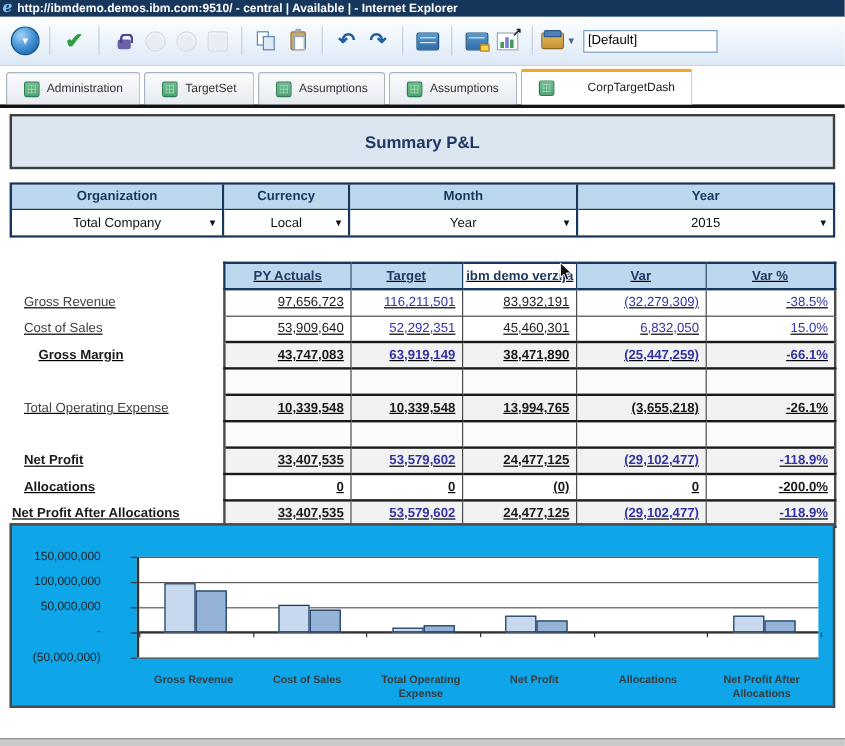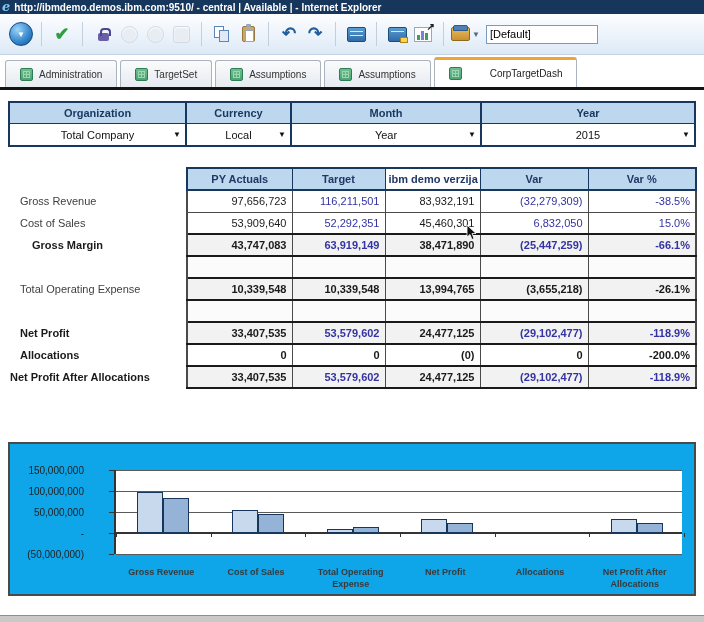--- a/index.html
+++ b/index.html
@@ -70,21 +70,21 @@
 
   .selector { display:flex; margin:11px 8px 0 8px; border:2px solid #17375e; }
   .sel-col { border-right:2px solid #17375e; } .sel-col:last-child { border-right:none; }
   .sel-head { height:21px; background:#bdd7ee; border-bottom:1px solid #17375e; display:flex;
         align-items:center; justify-content:center; font-size:11px; font-weight:bold; color:#17375e; }
   .sel-val { height:21px; background:#fff; display:flex; align-items:center; font-size:11px; color:#111;
         position:relative; justify-content:center; cursor:default;text-align:right; }
   .sel-val .caret { position:absolute; right:4px; font-size:8px; color:#111; }
 
   
-  .pnl-wrap { margin:20px 0 0 8px; }
+  .pnl-wrap { margin:20px 0 0 8px;text-decoration:underline; }
   table.pnl { border-collapse:collapse; table-layout:fixed; }
   .pnl td, .pnl th { font-size:11px; height:22px; overflow:hidden; white-space:nowrap; }
   .pnl .rowlabel { border:none; color:#3f3f3f; text-align:left; padding-left:12px; background:#fff; }
   .pnl .rowlabel.b { font-weight:bold; color:#1a1a1a; }
   .pnl .rowlabel.ind0 { padding-left:2px; } .pnl .rowlabel.ind2 { padding-left:24px; }
   .pnl th.hdr { background:#bdd7ee; color:#1f3864; border:1px solid #17375e; border-top-width:2px;
         border-bottom-width:2px; font-weight:bold; text-align:center; }
   .pnl th.hdr.plain { background:#fff; text-align:left; padding-left:3px; }
   .pnl td.cell { border:1px solid #4a4a4a; text-align:right; padding-right:5px; color:#1a1a1a; background:#fff; }
   .pnl td.cell.blue { color:#3333a3; }
@@ -204,20 +204,23 @@
   </div>
   <div class="tab active">
     <span class="grid-icon"></span>
     <span>CorpTargetDash</span>
   </div>
 </div>
 <div class="tab-divider"></div>
 
 <div class="content">
 
+  <div class="title-band">
+    <span>Summary P&amp;L</span>
+  </div>
 
   <div class="selector">
     <div class="sel-col" style="width:177px;">
       <div class="sel-head">Organization</div>
       <div class="sel-val">
         <span>Total Company</span>
         <span class="caret">▼</span>
       </div>
     </div>
     <div class="sel-col" style="width:105px;">

